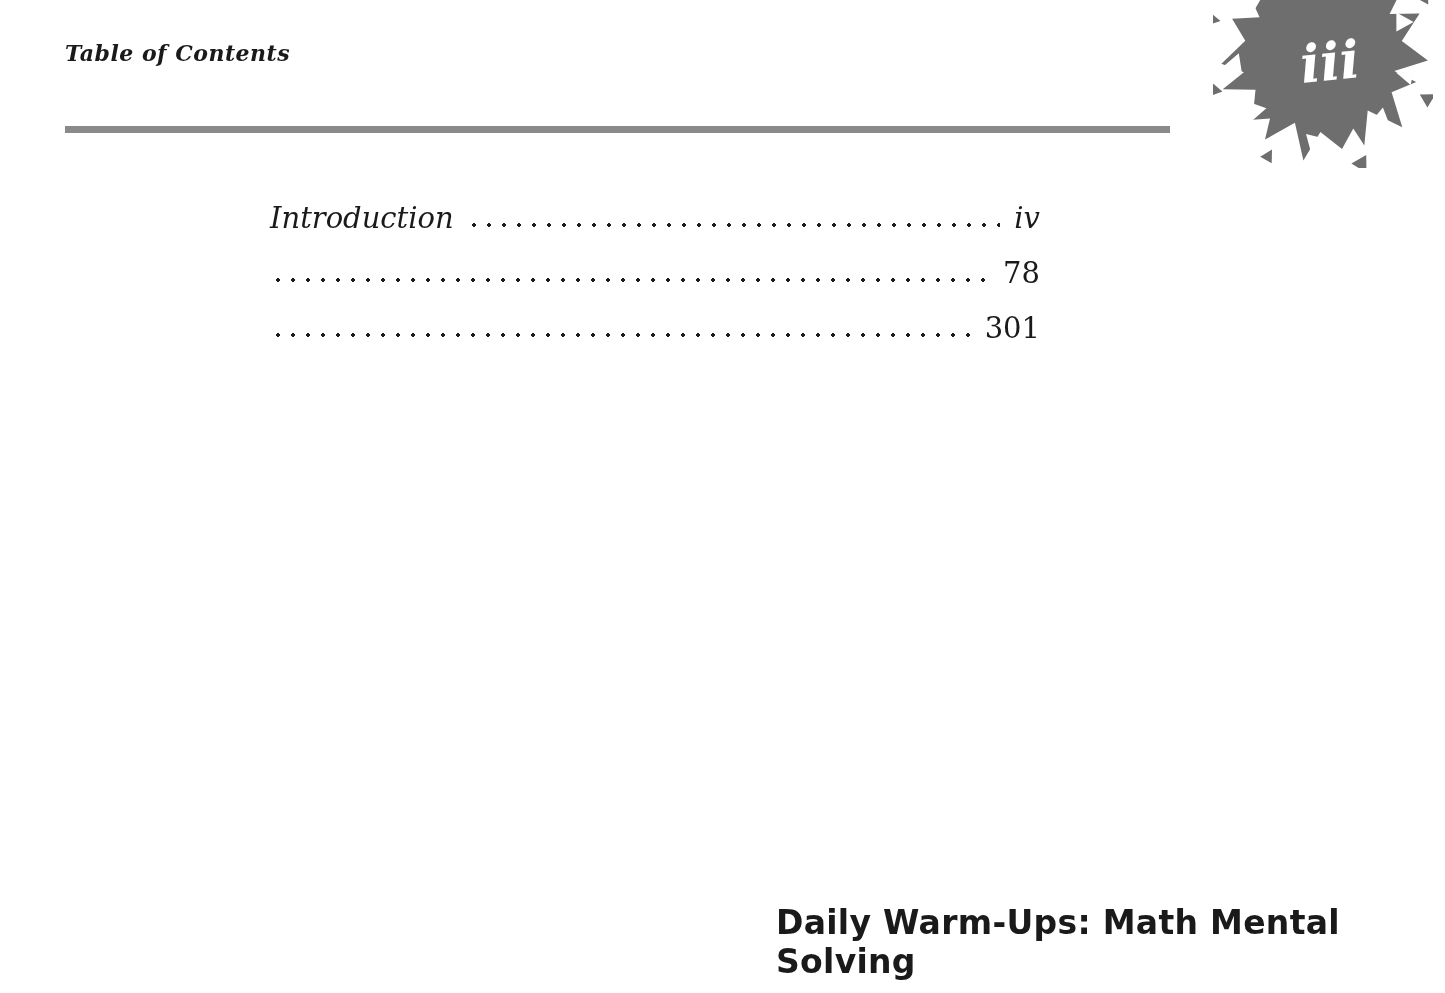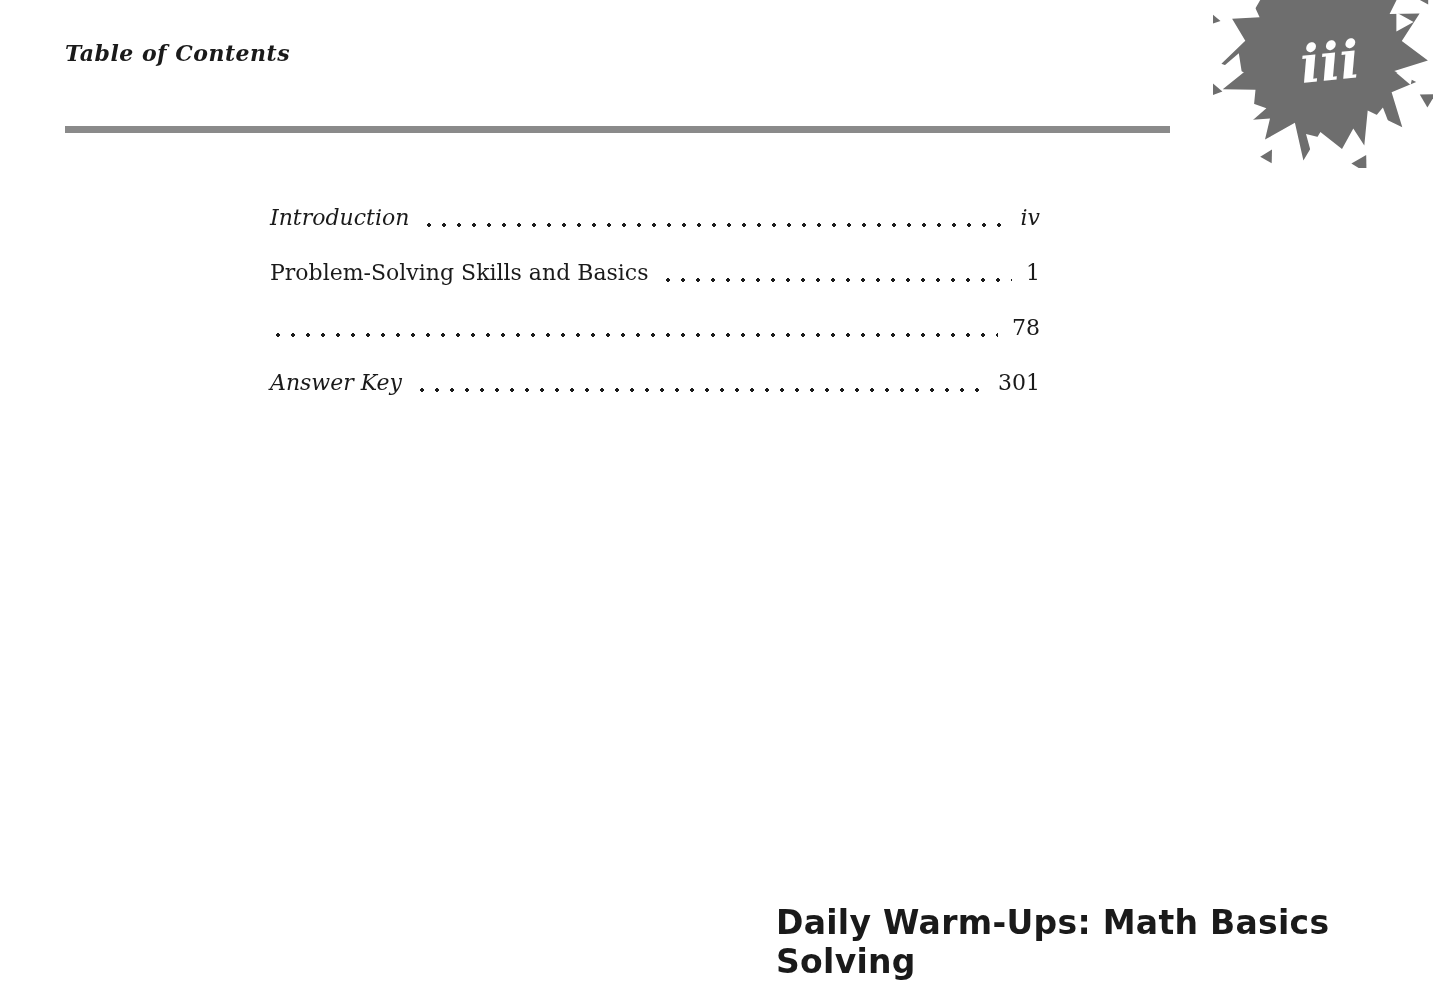--- a/index.html
+++ b/index.html
@@ -17,21 +17,21 @@
     letter-spacing:.5px;
   }
   .rule{
     position:absolute;left:65px;top:126px;
     width:1105px;height:7px;background:#8a8a8a;
   }
   .toc{
     position:absolute;left:270px;top:190px;width:770px;
   }
   .toc-row{
-    display:flex;align-items:center;height:55px;font-size:22px;
+    display:flex;align-items:center;height:55px;font-size:29px;
   }
   .toc-row .label{white-space:nowrap;margin-right:12px;}
   .leader{
     flex:1;height:34px;
     background-image:radial-gradient(circle 2px at 8px 24px,#1c1c1c 97%,transparent 100%);
     background-size:15px 34px;background-repeat:repeat-x;
     margin-right:14px;
   }
   .pagenum{white-space:nowrap;}
   .italic{font-style:italic;}
@@ -54,30 +54,24 @@
 
 <div class="rule"></div>
 
 <div class="toc">
   <div class="toc-row">
     <span class="label italic">Introduction</span>
     <span class="leader"></span>
     <span class="pagenum italic">iv</span>
   </div>
   <div class="toc-row">
-    <span class="label">Problem-Solving Skills and Basics</span>
-    <span class="leader"></span>
-    <span class="pagenum">1</span>
-  </div>
-  <div class="toc-row">
     <span class="leader"></span>
     <span class="pagenum">78</span>
   </div>
   <div class="toc-row">
-    <span class="label italic">Answer Key</span>
     <span class="leader"></span>
     <span class="pagenum">301</span>
   </div>
 </div>
 
 <div class="badge">
   <svg width="220" height="230" viewBox="0 0 220 230" xmlns="http://www.w3.org/2000/svg">
     <g>
         <polygon points="188.8,102.9 214.9,122.5 181.3,132.9 203.2,144.0 178.6,154.3 189.3,189.3 154.7,172.6 151.3,207.6 140.3,190.6 129.0,210.9 107.4,194.0 90.4,222.4 81.9,184.8 52.0,201.6 57.0,180.4 39.5,181.8 42.5,151.7 9.7,151.2 30.9,134.2 8.4,125.8 32.3,102.7 19.1,80.7 46.6,79.2 30.0,43.3 56.3,58.1 57.5,31.3 85.0,43.9 99.2,23.5 105.9,43.1 119.9,13.6 138.3,41.5 161.5,29.6 160.8,61.4 186.2,56.7 176.6,76.1 206.6,75.6" fill="#6e6e6e"></polygon>
         <polygon points="201.5,127.6 197.7,146.9 183.2,134.7" fill="#ffffff"></polygon>
@@ -95,13 +89,13 @@
         <polygon points="-7.1,159.7 -3.7,142.4 9.4,153.4" fill="#6e6e6e"></polygon>
         <polygon points="7.5,82.9 -7.4,87.9 -4.7,73.0" fill="#6e6e6e"></polygon>
         <polygon points="61.5,2.5 75.0,10.6 61.8,18.2" fill="#6e6e6e"></polygon>
         <polygon points="151.7,20.3 143.2,4.8 160.3,4.8" fill="#6e6e6e"></polygon>
         <polygon points="201.5,59.0 215.2,51.4 215.2,66.6" fill="#6e6e6e"></polygon>
       </g>
     <text x="117" y="142" text-anchor="middle" font-family="DejaVu Serif, serif" font-style="italic" font-weight="bold" font-size="52" fill="#ffffff" transform="rotate(-6 117 125)">iii</text>
   </svg>
 </div>
 
-<div class="footer">Daily Warm-Ups: Math Basics Solving</div>
+<div class="footer">Daily Warm-Ups: Math Mental Solving</div>
 
 </body></html>

